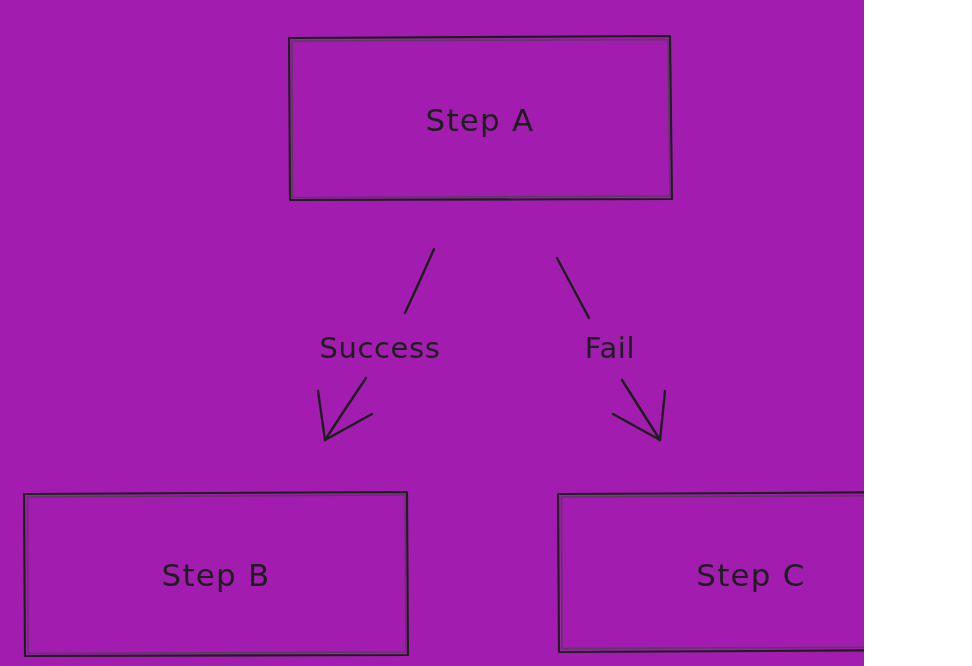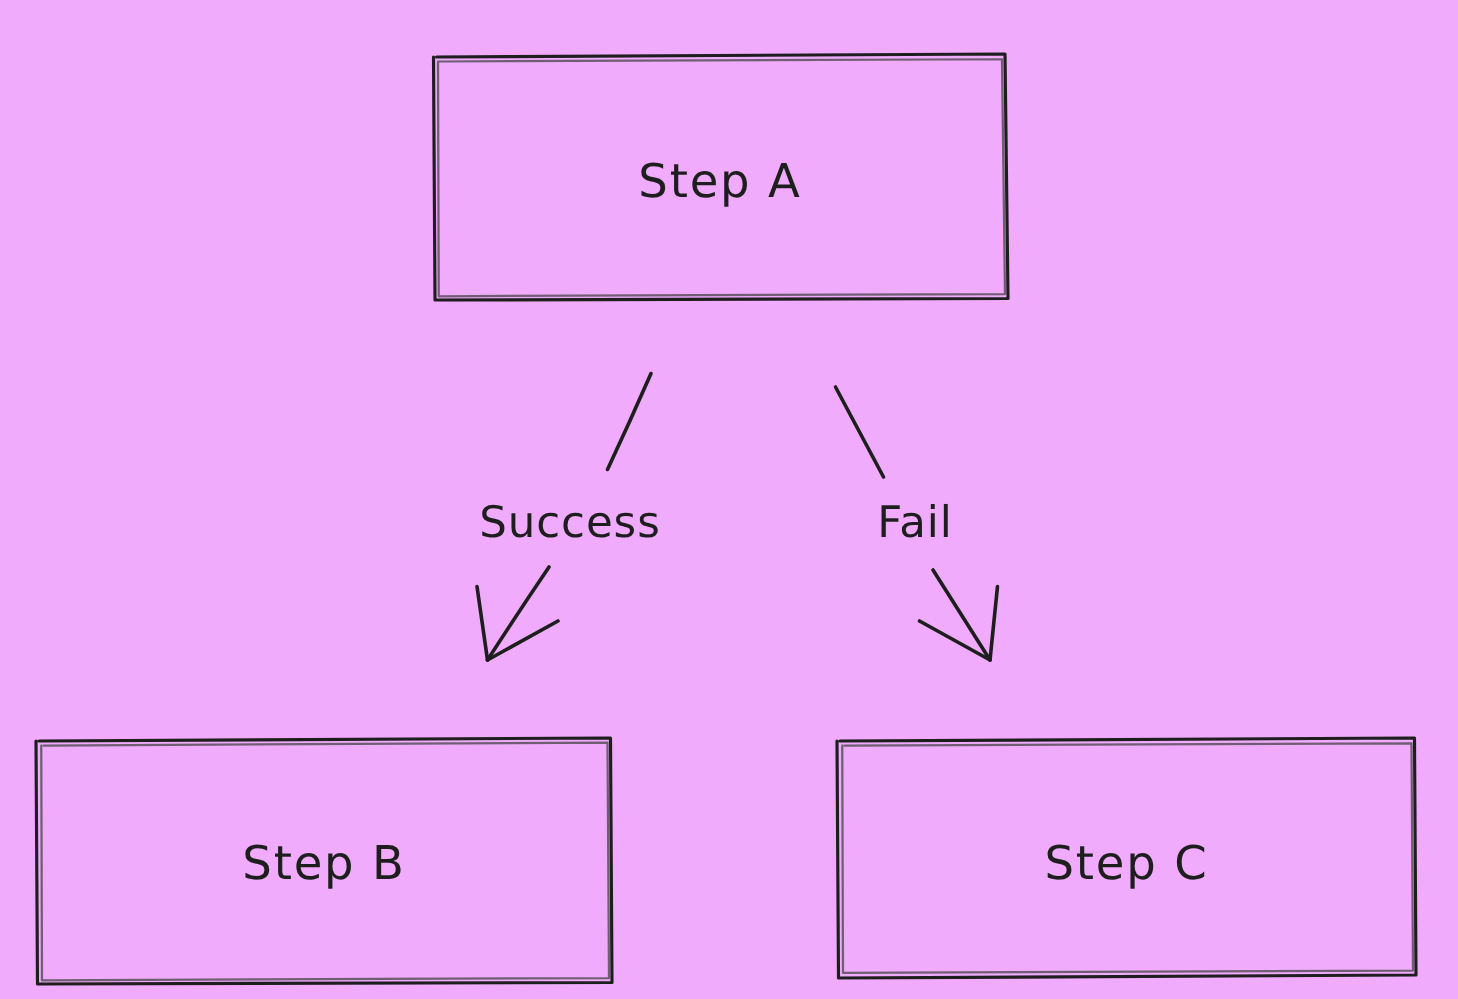--- a/index.html
+++ b/index.html
@@ -6,23 +6,23 @@
   html, body {
     margin: 0;
     padding: 0;
     background: #ffffff;
   }
   body {
     font-family: "DejaVu Sans", sans-serif;
   }
   #canvas-root {
     position: relative;
-    width: 972px;
+    width: 864px;
     height: 666px;
-    background: #f0abfc;
+    background: #a21caf;
     overflow: hidden;
   }
   #sketch-svg {
     position: absolute;
     left: 0;
     top: 0;
     width: 972px;
     height: 666px;
     display: block;
   }

